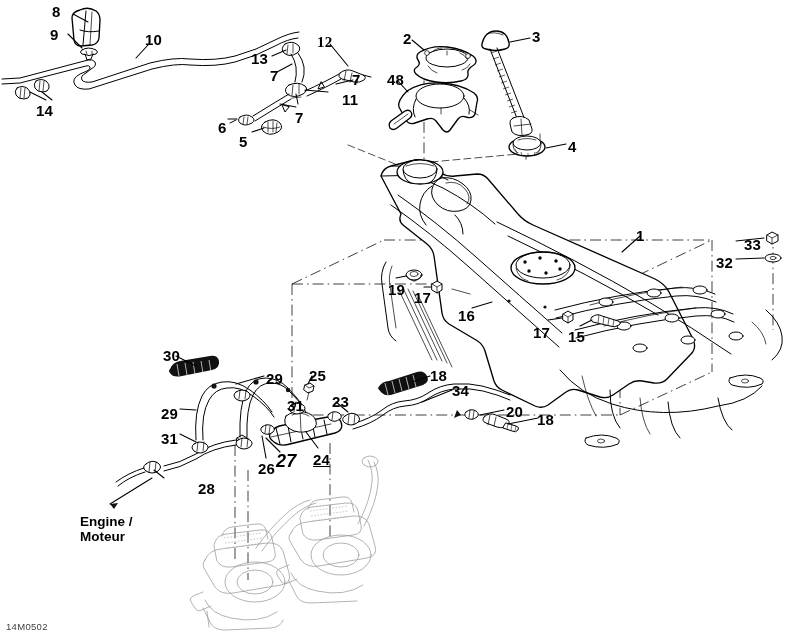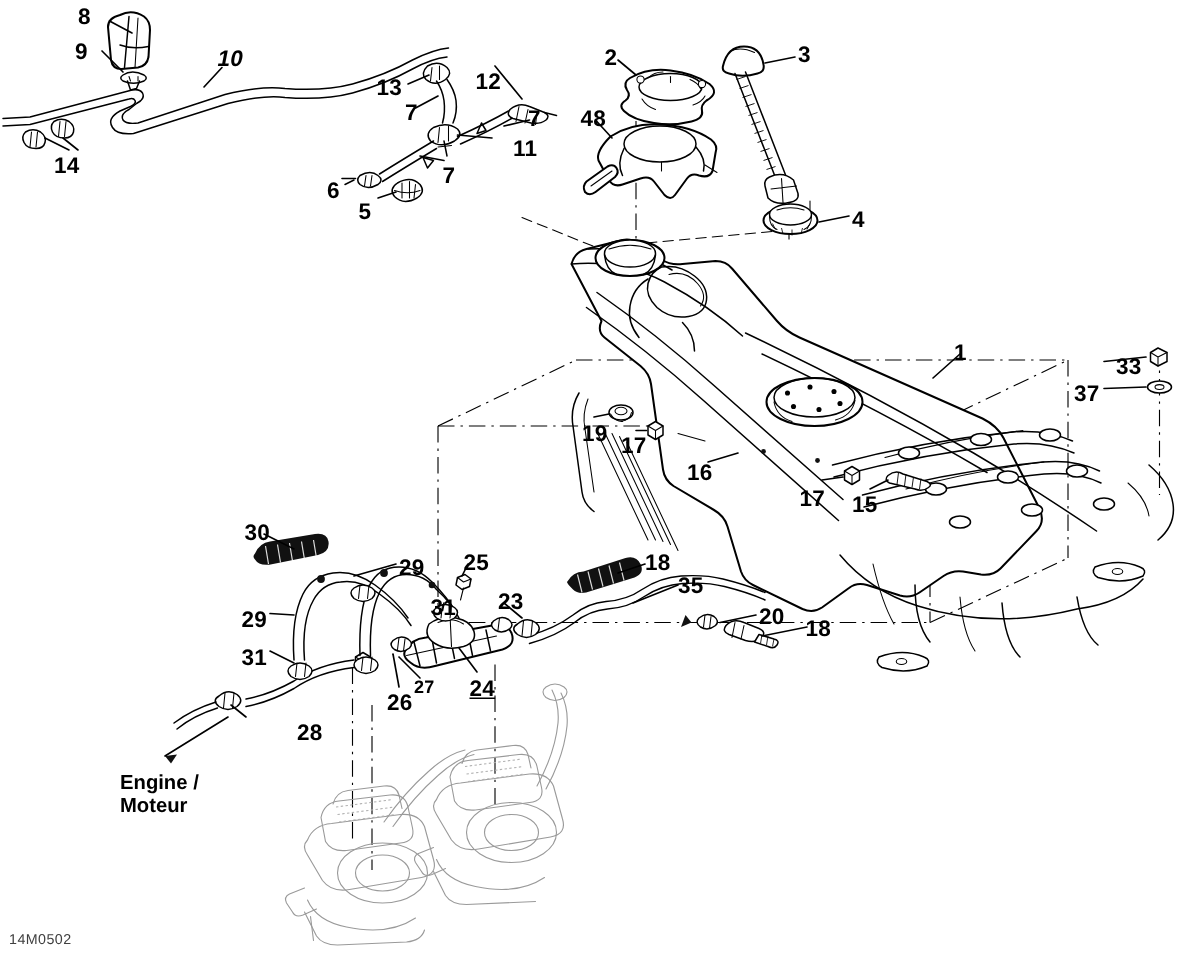--- a/index.html
+++ b/index.html
@@ -24,21 +24,21 @@
     position:absolute;
     font-family:"Liberation Sans", sans-serif;
     font-weight:bold;
     color:#000000;
     font-size:15px;
     line-height:1;
     white-space:nowrap;
     letter-spacing:0.2px;
     user-select:none;
   }
-  .callout.sm{font-size:12px;}
+  .callout.sm{font-size:18px;font-style:italic;}
   .engine-label{
     position:absolute;
     font-family:"Liberation Sans", sans-serif;
     font-weight:bold;
     font-size:13.5px;
     line-height:1.12;
     color:#000000;
     white-space:pre-line;
   }
   .sheetcode{
@@ -548,48 +548,48 @@
       <path class="lead" d="M164 478 L154 470"></path>
       <path class="lead" d="M152 478 L110 504"></path>
       <path class="blk" d="M110 504 l8 -1 l-4 6 z"></path>
     </g>
 
   </svg>
 
   <div>
     <div class="callout" style="left:52px;  top:4px;">8</div>
     <div class="callout" style="left:50px;  top:27px;">9</div>
-    <div class="callout" style="left:145px; top:32px;font-style:italic;">10</div>
+    <div class="callout" style="left:145px; top:32px;">10</div>
     <div class="callout" style="left:36px;  top:103px;">14</div>
     <div class="callout" style="left:251px; top:51px;">13</div>
-    <div class="callout" style="left:317px; top:47px;">12</div>
+    <div class="callout" style="left:317px; top:35px;font-family:Liberation Serif, serif;">12</div>
     <div class="callout" style="left:270px; top:68px;">7</div>
     <div class="callout" style="left:352px; top:72px;">7</div>
     <div class="callout" style="left:330px; top:92px;margin-left:12px;">11</div>
     <div class="callout" style="left:295px; top:110px;">7</div>
     <div class="callout" style="left:218px; top:120px;">6</div>
     <div class="callout" style="left:239px; top:134px;">5</div>
     <div class="callout" style="left:403px; top:31px;">2</div>
     <div class="callout" style="left:532px; top:29px;">3</div>
     <div class="callout" style="left:387px; top:72px;">48</div>
     <div class="callout" style="left:568px; top:139px;">4</div>
     <div class="callout" style="left:636px; top:228px;">1</div>
     <div class="callout" style="left:716px; top:237px;margin-left:28px;">33</div>
-    <div class="callout" style="left:716px; top:255px;">37</div>
+    <div class="callout" style="left:716px; top:255px;">32</div>
     <div class="callout" style="left:388px; top:282px;">19</div>
     <div class="callout" style="left:414px; top:290px;">17</div>
     <div class="callout" style="left:458px; top:308px;">16</div>
     <div class="callout" style="left:533px; top:325px;">17</div>
     <div class="callout" style="left:568px; top:329px;">15</div>
     <div class="callout" style="left:163px; top:348px;">30</div>
     <div class="callout" style="left:266px; top:371px;">29</div>
     <div class="callout" style="left:309px; top:368px;">25</div>
     <div class="callout" style="left:332px; top:394px;">23</div>
     <div class="callout" style="left:430px; top:368px;">18</div>
-    <div class="callout" style="left:452px; top:383px;">35</div>
+    <div class="callout" style="left:452px; top:383px;">34</div>
     <div class="callout" style="left:161px; top:406px;">29</div>
     <div class="callout" style="left:287px; top:398px;">31</div>
     <div class="callout" style="left:506px; top:404px;">20</div>
     <div class="callout" style="left:537px; top:412px;">18</div>
     <div class="callout" style="left:161px; top:431px;">31</div>
     <div class="callout" style="left:258px; top:461px;">26</div>
     <div class="callout sm" style="left:276px; top:452px;">27</div>
     <div class="callout" style="left:313px; top:452px;text-decoration:underline;">24</div>
     <div class="callout" style="left:157px; top:481px;margin-left:41px;">28</div>
   </div>

